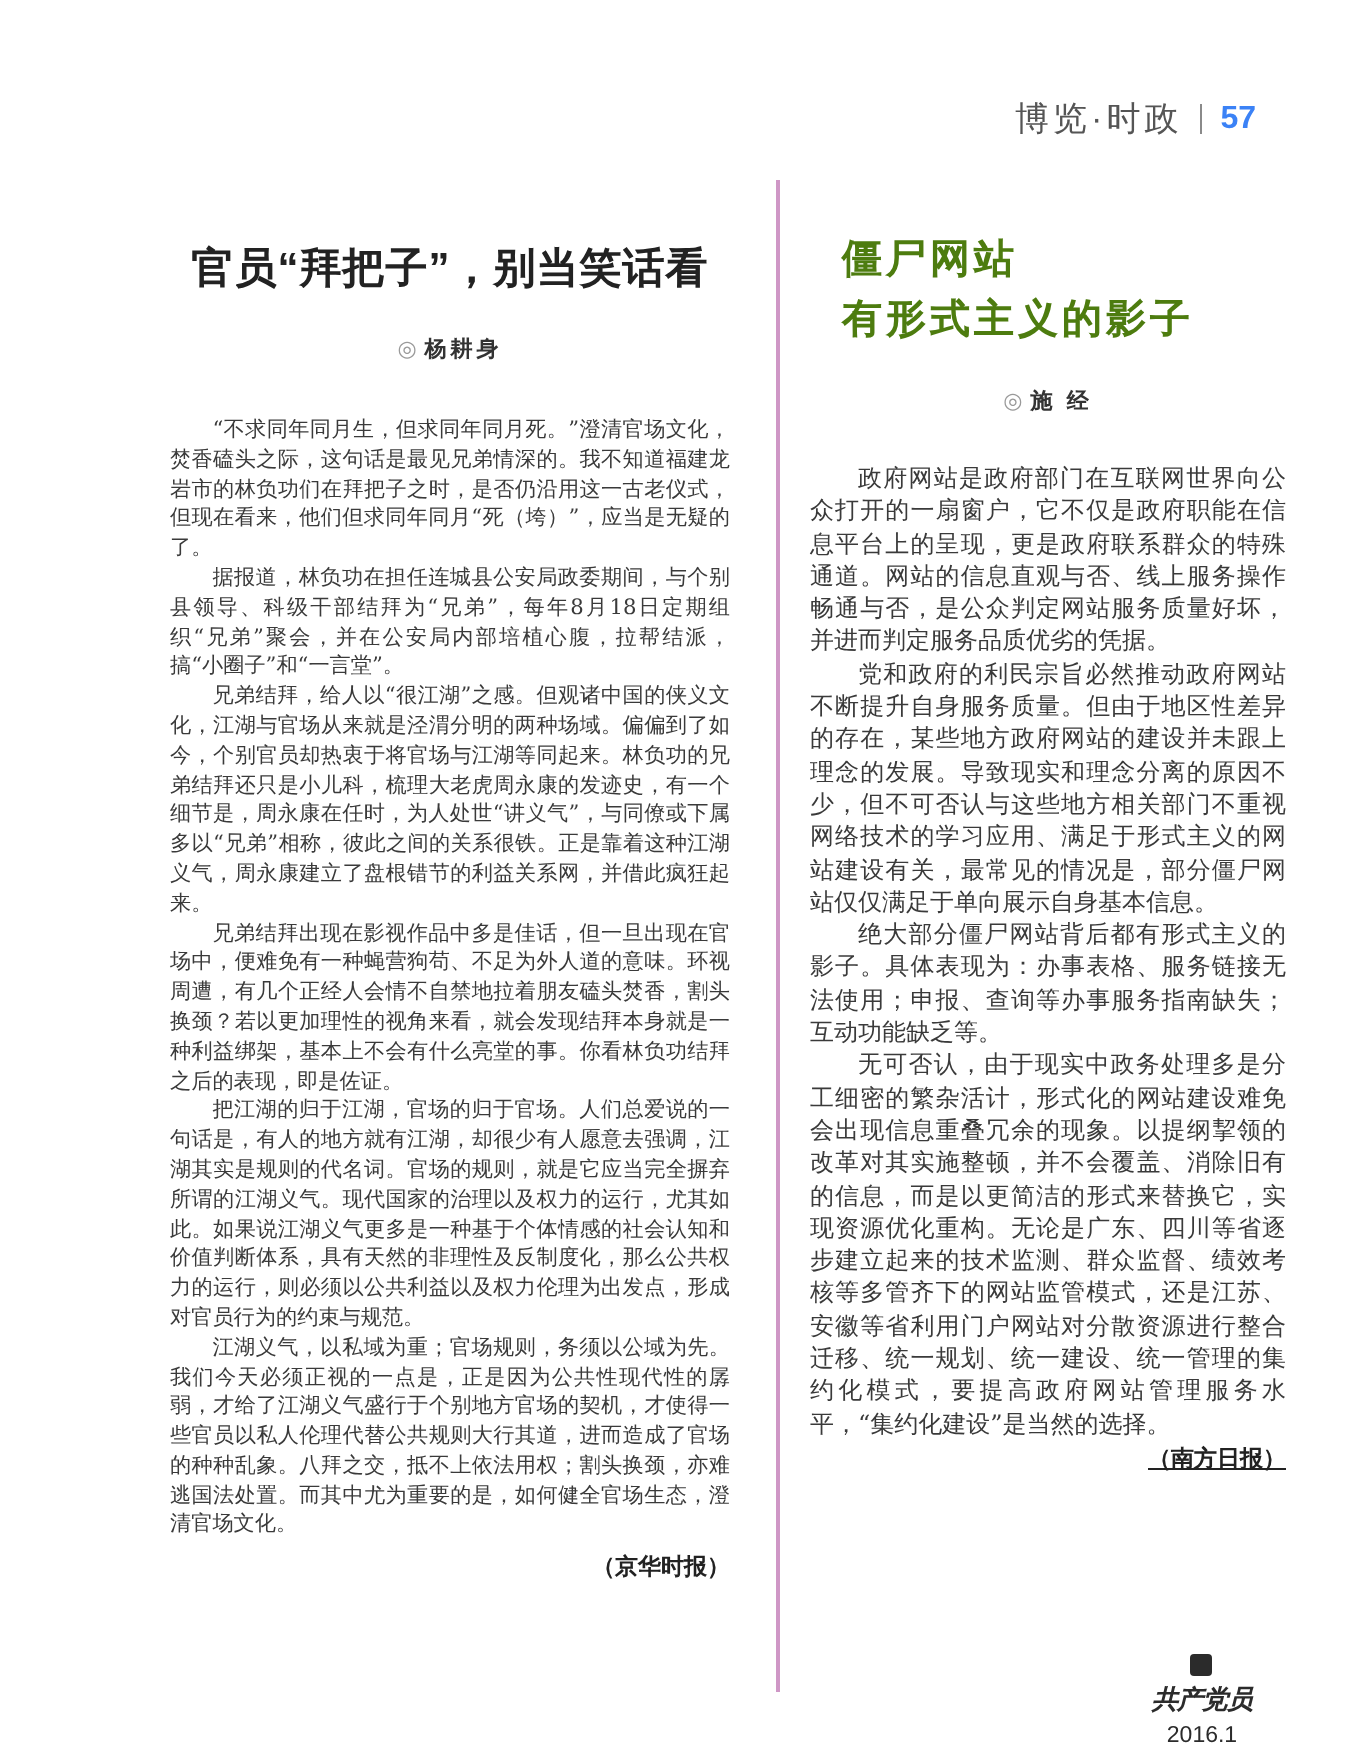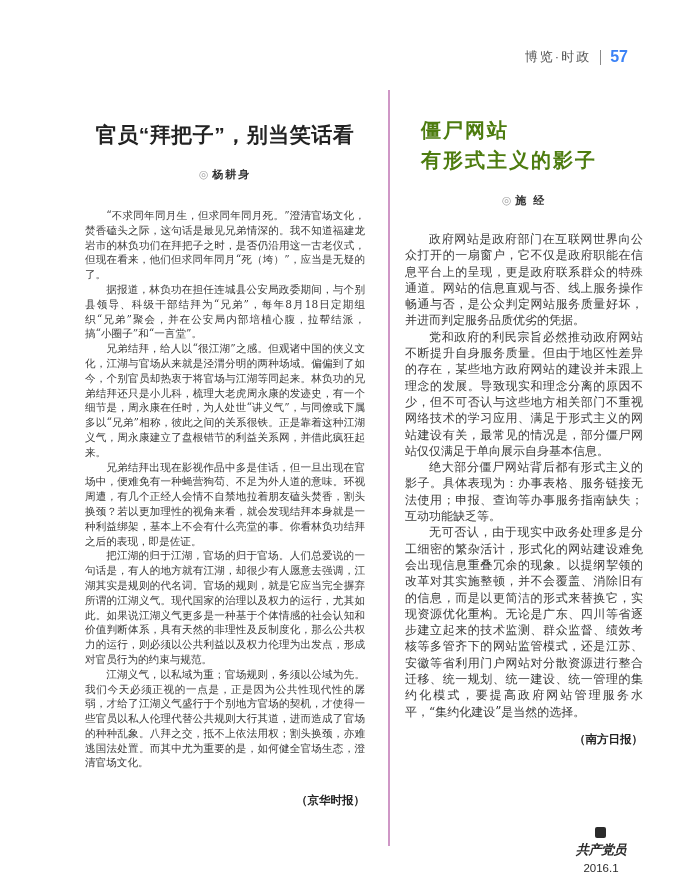--- a/index.html
+++ b/index.html
@@ -8,21 +8,21 @@
     background:#ffffff; overflow:hidden;
     font-family:"DejaVu Serif","Liberation Serif",serif;
     color:#3a3a3a;
   }
   
   .page-header {
     position:absolute; top:48px; right:55px;
     display:flex; align-items:center; gap:9px;
     font-family:"Liberation Sans",sans-serif;
   }
-  .section-label { font-size:13px; color:#555; letter-spacing:2px;margin-left:23px; }
+  .section-label { font-size:17px; color:#555; letter-spacing:2px;margin-left:23px; }
   .hdr-sep { width:1px; height:15px; background:#8a8a8a; display:inline-block; }
   .page-number { font-size:16px; font-weight:bold; color:#3b82f6; }
   
   .divider-v {
     position:absolute; left:388px; top:90px; width:1.5px; height:756px;
     background:#cf97c6;
   }
   
   .left-col { position:absolute; left:85px; top:121px; width:280px; }
   .left-col .title {
@@ -34,33 +34,33 @@
   .author-line {
     margin-top:19px; text-align:center;
     font-family:"Liberation Sans",sans-serif;
     font-size:11px; font-weight:bold; color:#333; letter-spacing:2px;
   }
   .author-marker { color:#9a9a9a; font-weight:normal; margin-right:2px; }
   .left-col .body { margin-top:26px; font-size:10.6px; line-height:14.8px; text-align:justify; }
   .body p.body-para { margin:0; text-indent:2em; }
   .source-line {
     text-align:right; font-family:"Liberation Sans",sans-serif;
-    font-weight:bold; font-size:11.5px; color:#222; margin-top:23px;
+    font-weight:bold; font-size:11.5px; color:#222; margin-top:6px;
   }
   
   .right-col { position:absolute; left:405px; top:99px; width:238px; }
   .right-col .title {
     margin:16px; text-align:left;
     font-family:"Liberation Sans",sans-serif;
     font-size:20px; font-weight:600; letter-spacing:2px; color:#4d7c0f;
     line-height:30px;
   }
   .right-col .author-line { margin-top:18px; }
   .right-col .body { margin-top:23px; font-size:12px; line-height:16.3px; text-align:justify; }
-  .right-col .source-line { margin-top:12px; }
+  .right-col .source-line { margin-top:2px;text-decoration:underline; }
   
   .page-footer {
     position:absolute; right:57px; top:827px;
     display:flex; align-items:center; gap:3px;flex-direction:column;
   }
   .logo-mark {
     width:11px; height:11px; background:#2b2b2b; border-radius:2px; display:inline-block;
     margin-right:1px;
   }
   .magazine-name {

